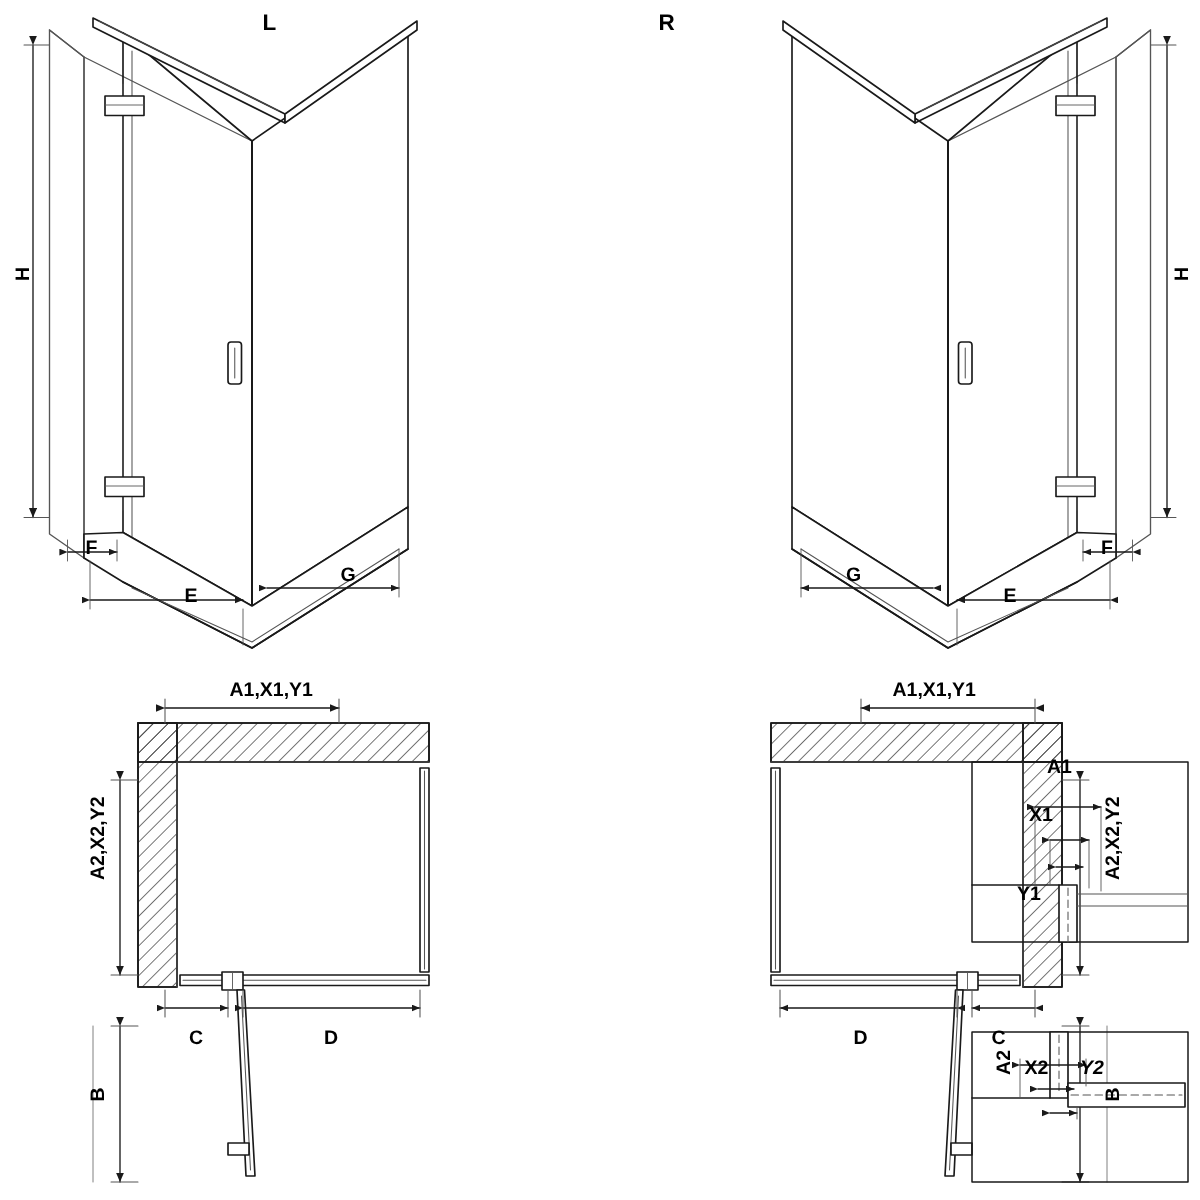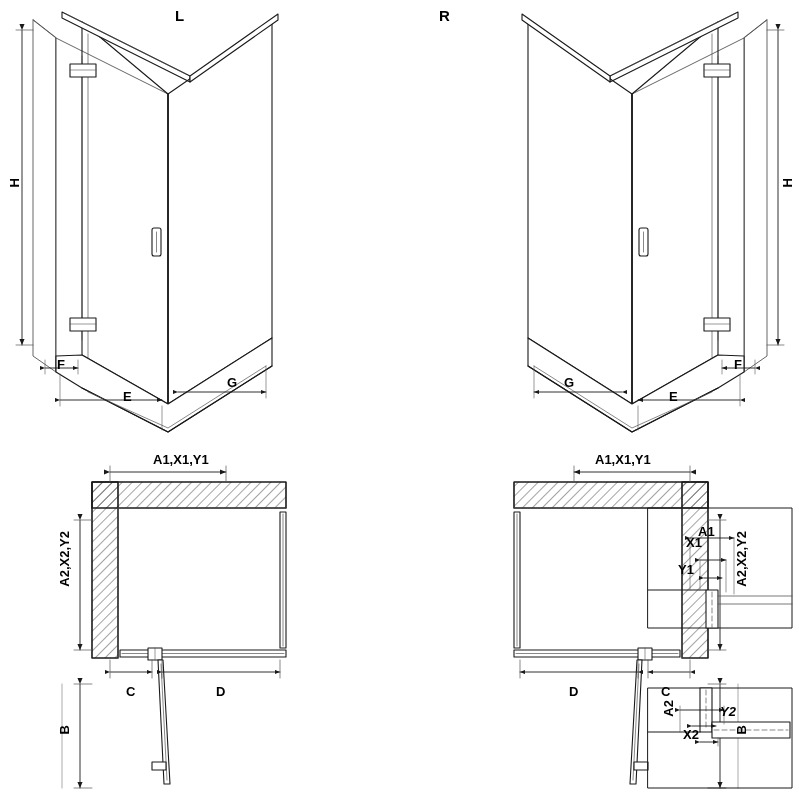--- a/index.html
+++ b/index.html
@@ -304,21 +304,21 @@
   <div class="lbl" style="left:126px; top:685px;">C</div>
   <div class="lbl" style="left:216px; top:685px;">D</div>
   <div class="lbl vert" style="left:58px; top:725px;">B</div>
 
   <div class="lbl" style="left:595px; top:453px;">A1,X1,Y1</div>
   <div class="lbl vert" style="left:735px; top:531px;">A2,X2,Y2</div>
   <div class="lbl" style="left:569px; top:685px;">D</div>
   <div class="lbl" style="left:661px; top:685px;">C</div>
   <div class="lbl vert" style="left:735px; top:725px;">B</div>
 
-  <div class="lbl" style="left:698px; top:525px;">A1</div>
+  <div class="lbl" style="left:698px; top:504px;">A1</div>
   <div class="lbl" style="left:686px; top:536px;">X1</div>
-  <div class="lbl" style="left:678px; top:563px;">Y1</div>
+  <div class="lbl" style="left:678px; top:589px;">Y1</div>
 
   <div class="lbl vert" style="left:662px; top:700px;">A2</div>
-  <div class="lbl" style="left:683px; top:705px;margin-top:23px;">X2</div>
+  <div class="lbl" style="left:683px; top:705px;">X2</div>
   <div class="lbl" style="left:720px; top:705px;font-style:italic;">Y2</div>
 
 </div>
 
 </body></html>

